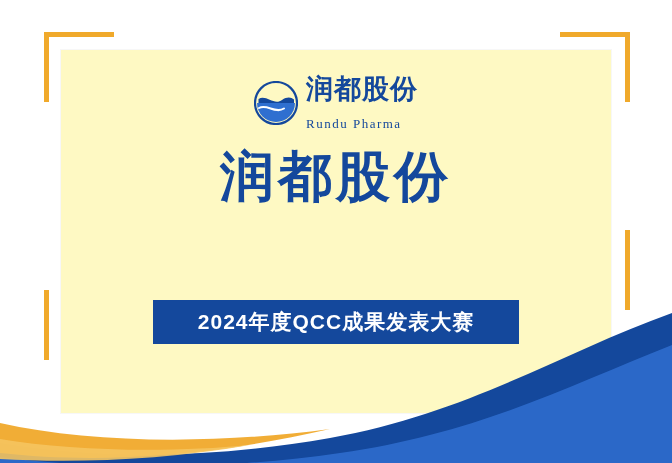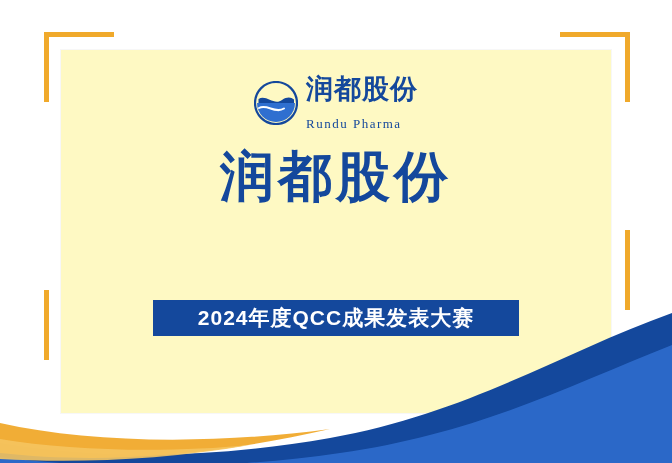--- a/index.html
+++ b/index.html
@@ -124,21 +124,21 @@
   .headline-line .hl-red {
     color: #d7332e;
   }
 
   
   .subtitle-bar {
     position: absolute;
     left: 92px;
     top: 250px;
     width: 366px;
-    height: 36px;
+    height: 44px;
     background: #14489c;
     display: flex;
     align-items: center;
     justify-content: center;
   }
   .subtitle-text {
     color: #ffffff;
     font-family: "Liberation Sans", sans-serif;
     font-size: 21px;
     font-weight: bold;

